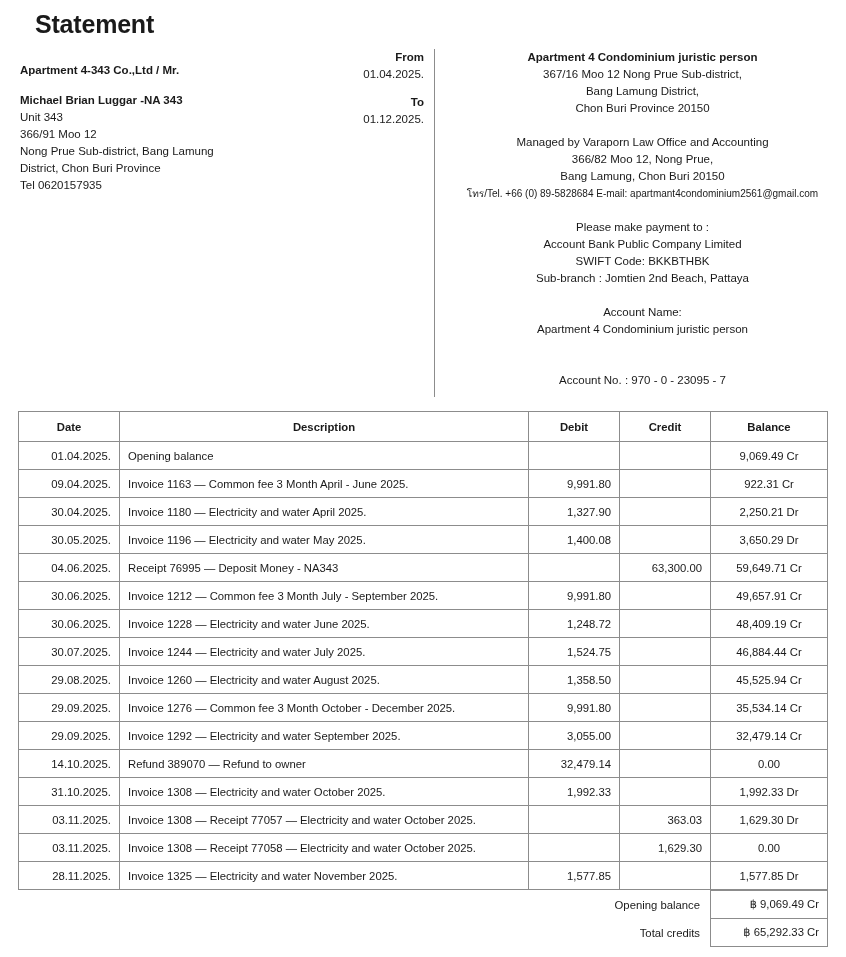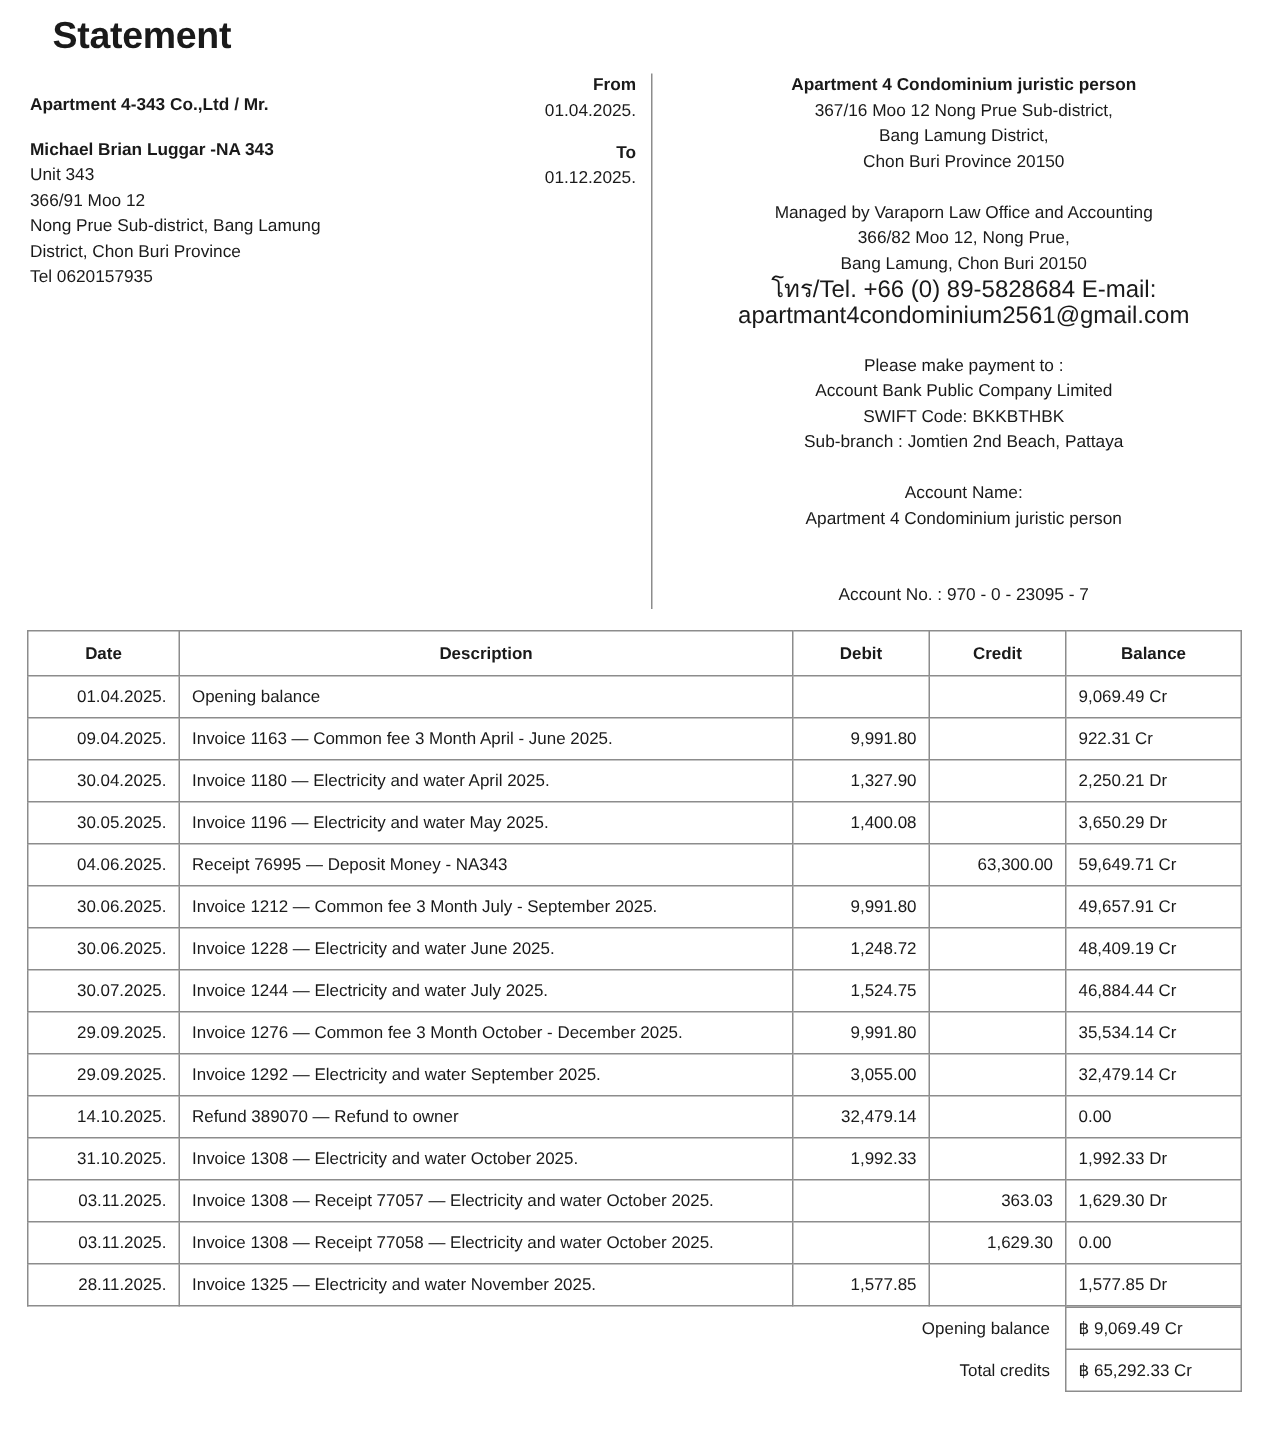--- a/index.html
+++ b/index.html
@@ -62,21 +62,21 @@
 
   .header-right {
     flex: 1;
     padding-left: 22px;
     line-height: 17px;
     font-size: 11.5px;
     text-align: center;
   }
   .header-right .bold { font-weight: bold; }
   .header-right .blank { height: 17px; }
-  .header-right .small { font-size: 16px; }
+  .header-right .small { font-size: 10px; }
 
   
   table.stmt {
     border-collapse: collapse;
     width: 810px;
     margin-top: 14px;
     table-layout: fixed;
     border-radius: 31px;
   }
   table.stmt th, table.stmt td {
@@ -89,21 +89,21 @@
   table.stmt th {
     font-weight: bold;
     text-align: center;
     padding: 7px 8px;
   }
   th.c-date, td.c-date { width: 84px; text-align: center; }
   th.c-desc { text-align: left; }
   td.c-desc { text-align: left; padding-left: 10px; }
   th.c-debit, td.c-debit { width: 74px; text-align: right; }
   th.c-credit, td.c-credit { width: 74px; text-align: right; }
-  th.c-bal, td.c-bal { width: 100px; text-align: left; }
+  th.c-bal, td.c-bal { width: 100px; text-align: center; }
   td.c-date { padding-right: 10px; text-align: right; }
   th.c-date { text-align: center; }
 
   
   .totals {
     width: 810px;
     margin-top: 0;
   }
   .totals table {
     border-collapse: collapse;
@@ -116,21 +116,21 @@
     height: 15px;
   }
   .totals td.lbl {
     width: 620px;
     text-align: right;
     border: none;
     padding-right: 10px;
   }
   .totals td.val {
     width: 100px;
-    text-align: left;
+    text-align: right;
     border: 1px solid #8c8c8c;
     border-top: none;
   }
   .totals tr:first-child td.val { border-top: 1px solid #8c8c8c; }
 </style>
 </head>
 <body>
 
 <div class="page">
 
@@ -242,20 +242,27 @@
           <td class="c-debit">1,248.72</td>
           <td class="c-credit"></td>
           <td class="c-bal">48,409.19 Cr</td>
         </tr>
         <tr>
           <td class="c-date">30.07.2025.</td>
           <td class="c-desc">Invoice 1244 — Electricity and water July 2025.</td>
           <td class="c-debit">1,524.75</td>
           <td class="c-credit"></td>
           <td class="c-bal">46,884.44 Cr</td>
+        </tr>
+        <tr>
+          <td class="c-date">29.08.2025.</td>
+          <td class="c-desc">Invoice 1260 — Electricity and water August 2025.</td>
+          <td class="c-debit">1,358.50</td>
+          <td class="c-credit"></td>
+          <td class="c-bal">45,525.94 Cr</td>
         </tr>
         <tr>
           <td class="c-date">29.09.2025.</td>
           <td class="c-desc">Invoice 1276 — Common fee 3 Month October - December 2025.</td>
           <td class="c-debit">9,991.80</td>
           <td class="c-credit"></td>
           <td class="c-bal">35,534.14 Cr</td>
         </tr>
         <tr>
           <td class="c-date">29.09.2025.</td>

